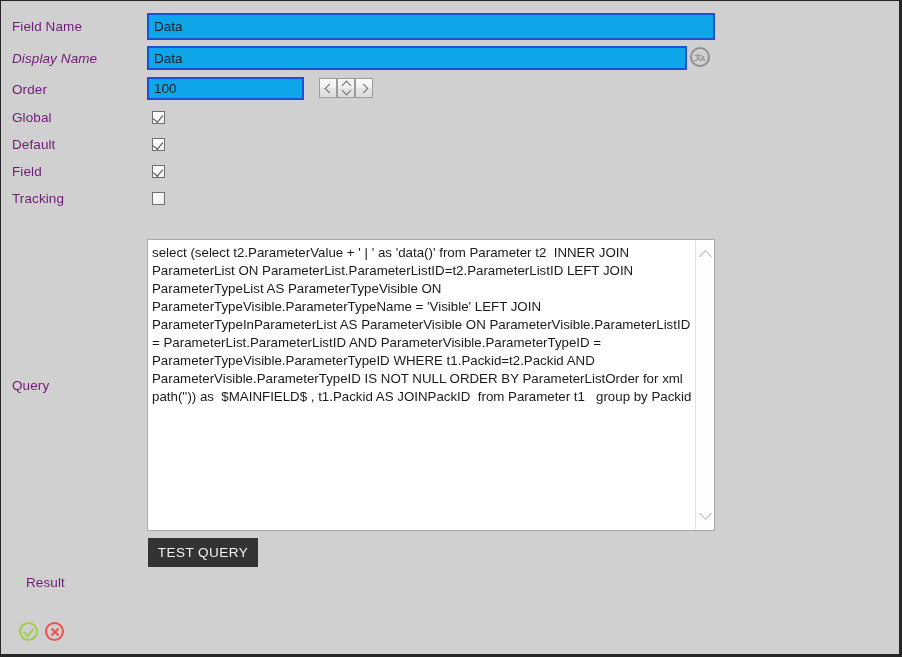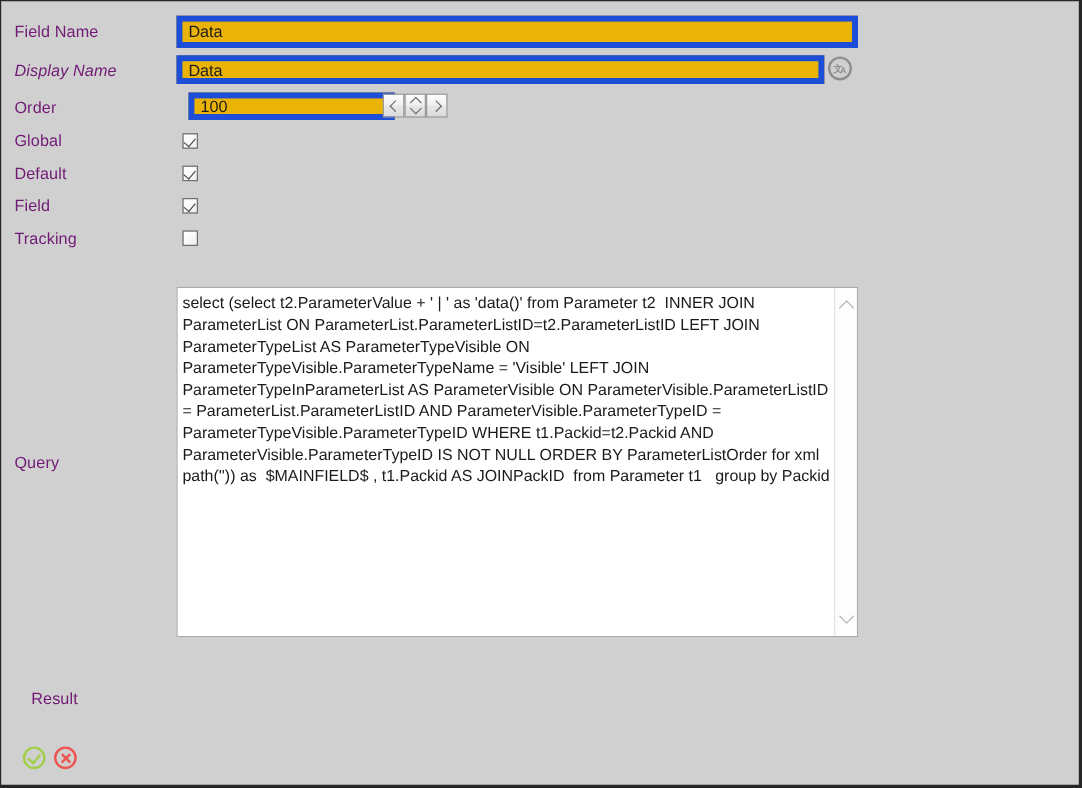--- a/index.html
+++ b/index.html
@@ -39,22 +39,22 @@
     font-size: 13.5px;
     line-height: 16px;
     white-space: nowrap;
     letter-spacing: 0.1px;
   }
 
   
   .tinput {
     position: absolute;
     box-sizing: border-box;
-    background: #eab308;
-    border: 5px solid #1d4ed8;
+    background: #0ea5e9;
+    border: 2px solid #1d4ed8;
     font-family: "Liberation Sans", sans-serif;
     font-size: 13.5px;
     color: #1c1c1c;
     padding: 0 0 0 5px;
     outline: none;
     border-radius: 0;
   }
 
   
   .spin-btn {
@@ -263,21 +263,21 @@
     <div class="trans-icon" style="left:689px; top:1px;">
       <svg width="13" height="12" viewBox="0 0 13 12" aria-hidden="true">
         <text x="0.3" y="8.6" font-family="Liberation Sans, sans-serif" font-size="8" font-weight="bold" fill="#8f8f8f">文</text>
         <text x="6.2" y="10" font-family="Liberation Sans, sans-serif" font-size="7" font-weight="bold" fill="#8f8f8f">A</text>
       </svg>
     </div>
   </div>
 
   <div class="row" style="top:76px;">
     <span class="lbl" style="top:5px;">Order</span>
-    <input class="tinput" style="left: 156px; top: 0px; width: 172px; height: 23px;" type="text" value="100">
+    <input class="tinput" style="left: 146px; top: 0px; width: 157px; height: 23px;" type="text" value="100">
     <div style="position:absolute; left:318px; top:1px; display:flex;">
       <div class="spin-btn">
           <span class="chev chev-left"></span>
         </div>
       <div class="spin-mid">
         <span class="chev chev-up"></span>
         <span class="chev chev-down"></span>
       </div>
       <div class="spin-btn">
           <span class="chev chev-right"></span>
@@ -318,20 +318,21 @@
     <div id="query-scroll">
       <div class="sb-arrow top">
           <span class="sb-chev up"></span>
         </div>
       <div class="sb-arrow bot">
           <span class="sb-chev down"></span>
         </div>
     </div>
   </div>
 
+  <button id="test-query-btn">TEST QUERY</button>
 
   <span class="lbl" style="position:absolute; left:25px; top:574px;">Result</span>
 
   <div id="result-icons">
     <span class="res-ic res-ok">
         <span class="ok-tick"></span>
       </span>
     <span class="res-ic res-err">
         <span class="err-x"></span>
       </span>

